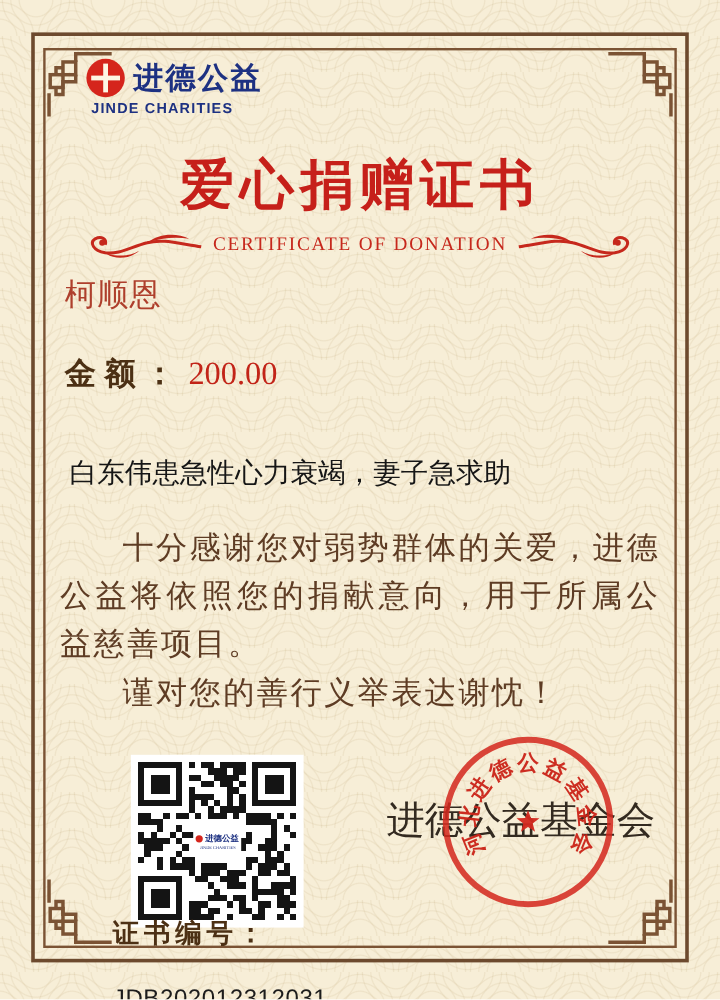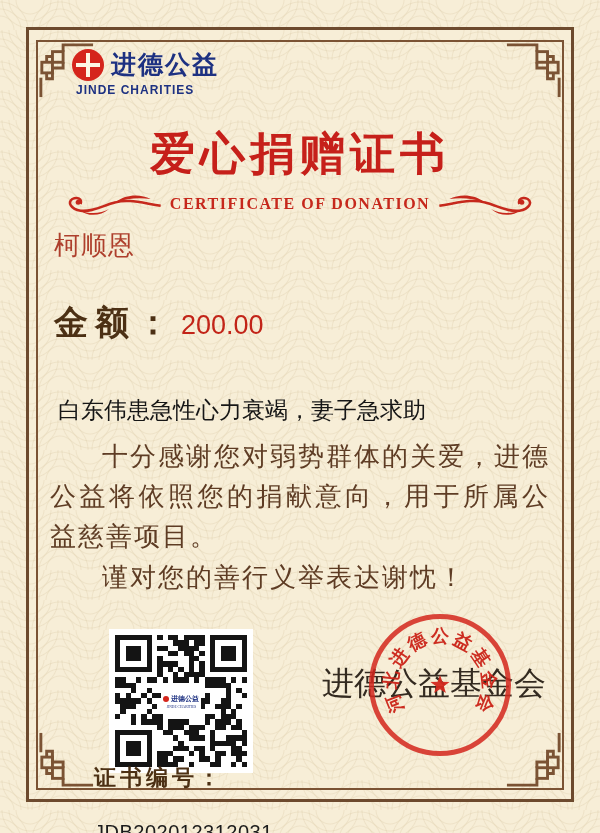--- a/index.html
+++ b/index.html
@@ -31,26 +31,26 @@
   .logo-mark::before{left:14px;top:4px;width:4px;height:24px;}
   .logo-mark::after{left:4px;top:14px;width:24px;height:4px;}
   .logo-cn{font-size:25px;font-weight:bold;color:#1d3182;letter-spacing:2px;white-space:nowrap;}
   .logo-en{font-family:"Liberation Sans","DejaVu Sans",sans-serif;font-size:12px;font-weight:bold;color:#1d3182;letter-spacing:1px;margin-top:2px;margin-left:4px;white-space:nowrap;}
 
   .motto{position:absolute;left:0;right:0;top:98px;text-align:center;font-size:20px;color:#8d7e6a;letter-spacing:3px;word-spacing:14px;}
   .title{position:absolute;left:0;right:0;top:124px;text-align:center;font-size:45px;font-weight:bold;color:#c6201a;letter-spacing:5px;}
   .en-row{position:absolute;left:0;right:0;top:190px;display:flex;align-items:center;justify-content:center;gap:6px;}
   .flourish{width:100px;height:28px;flex:0 0 auto;}
   .flourish.right{transform:scaleX(-1);}
-  .title-en{font-size:16px;font-weight:bold;color:#c6281c;letter-spacing:1.5px;white-space:nowrap;}
+  .title-en{font-size:16px;font-weight:normal;color:#c6281c;letter-spacing:1.5px;white-space:nowrap;}
 
   .name{position:absolute;left:54px;top:228px;font-family:"Liberation Sans","DejaVu Sans",sans-serif;font-size:26px;color:#ae3f2c;letter-spacing:1px;}
   .field{position:absolute;left:54px;display:flex;align-items:baseline;}
-  .field-label{font-size:34px;font-weight:bold;color:#4c3014;letter-spacing:7px;white-space:nowrap;}
-  .field-value{font-family:Liberation Sans, sans-serif;color:#161616;margin-left:4px;white-space:nowrap;margin-top:16px;}
+  .field-label{font-size:26px;font-weight:bold;color:#4c3014;letter-spacing:7px;white-space:nowrap;}
+  .field-value{font-family:Liberation Serif, serif;color:#161616;margin-left:4px;white-space:nowrap;}
   .field.amount{top:294px;}
   .field.amount .field-value{color:#c22418;font-size:27px;}
   .field.date{top:338px;}
   .field.date .field-value{font-size:25px;}
   .field.project{top:379px;}
   .field.project .field-value{font-size:23px;}
 
   .para{position:absolute;left:50px;width:500px;top:437px;font-size:26px;line-height:40px;letter-spacing:2px;color:#5e3c24;text-align:justify;text-indent:2em;}
   .closing{position:absolute;left:50px;width:500px;top:560px;font-size:26px;letter-spacing:2px;color:#5e3c24;text-indent:2em;}
 

